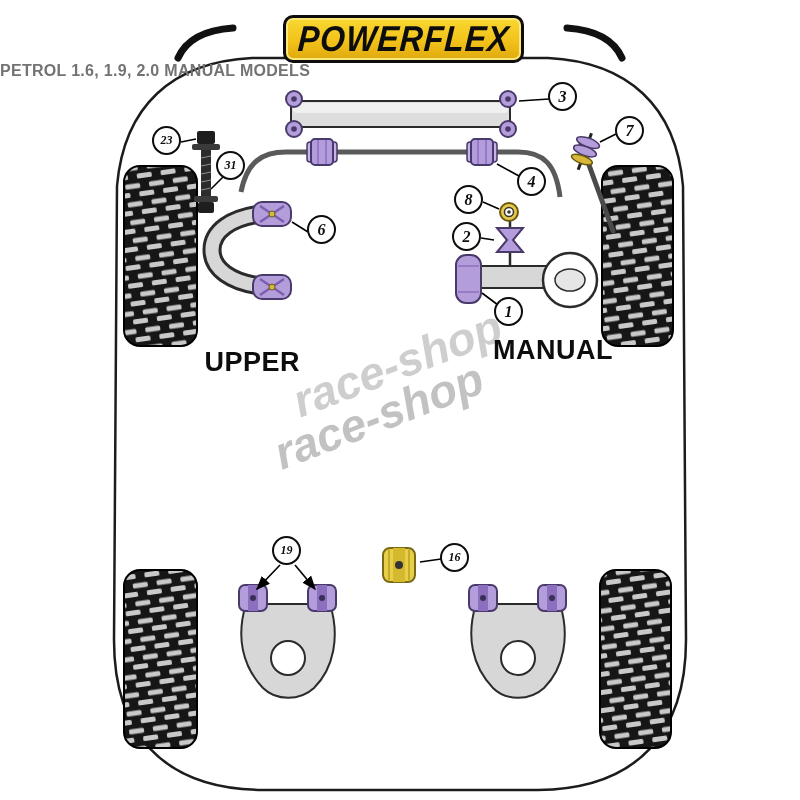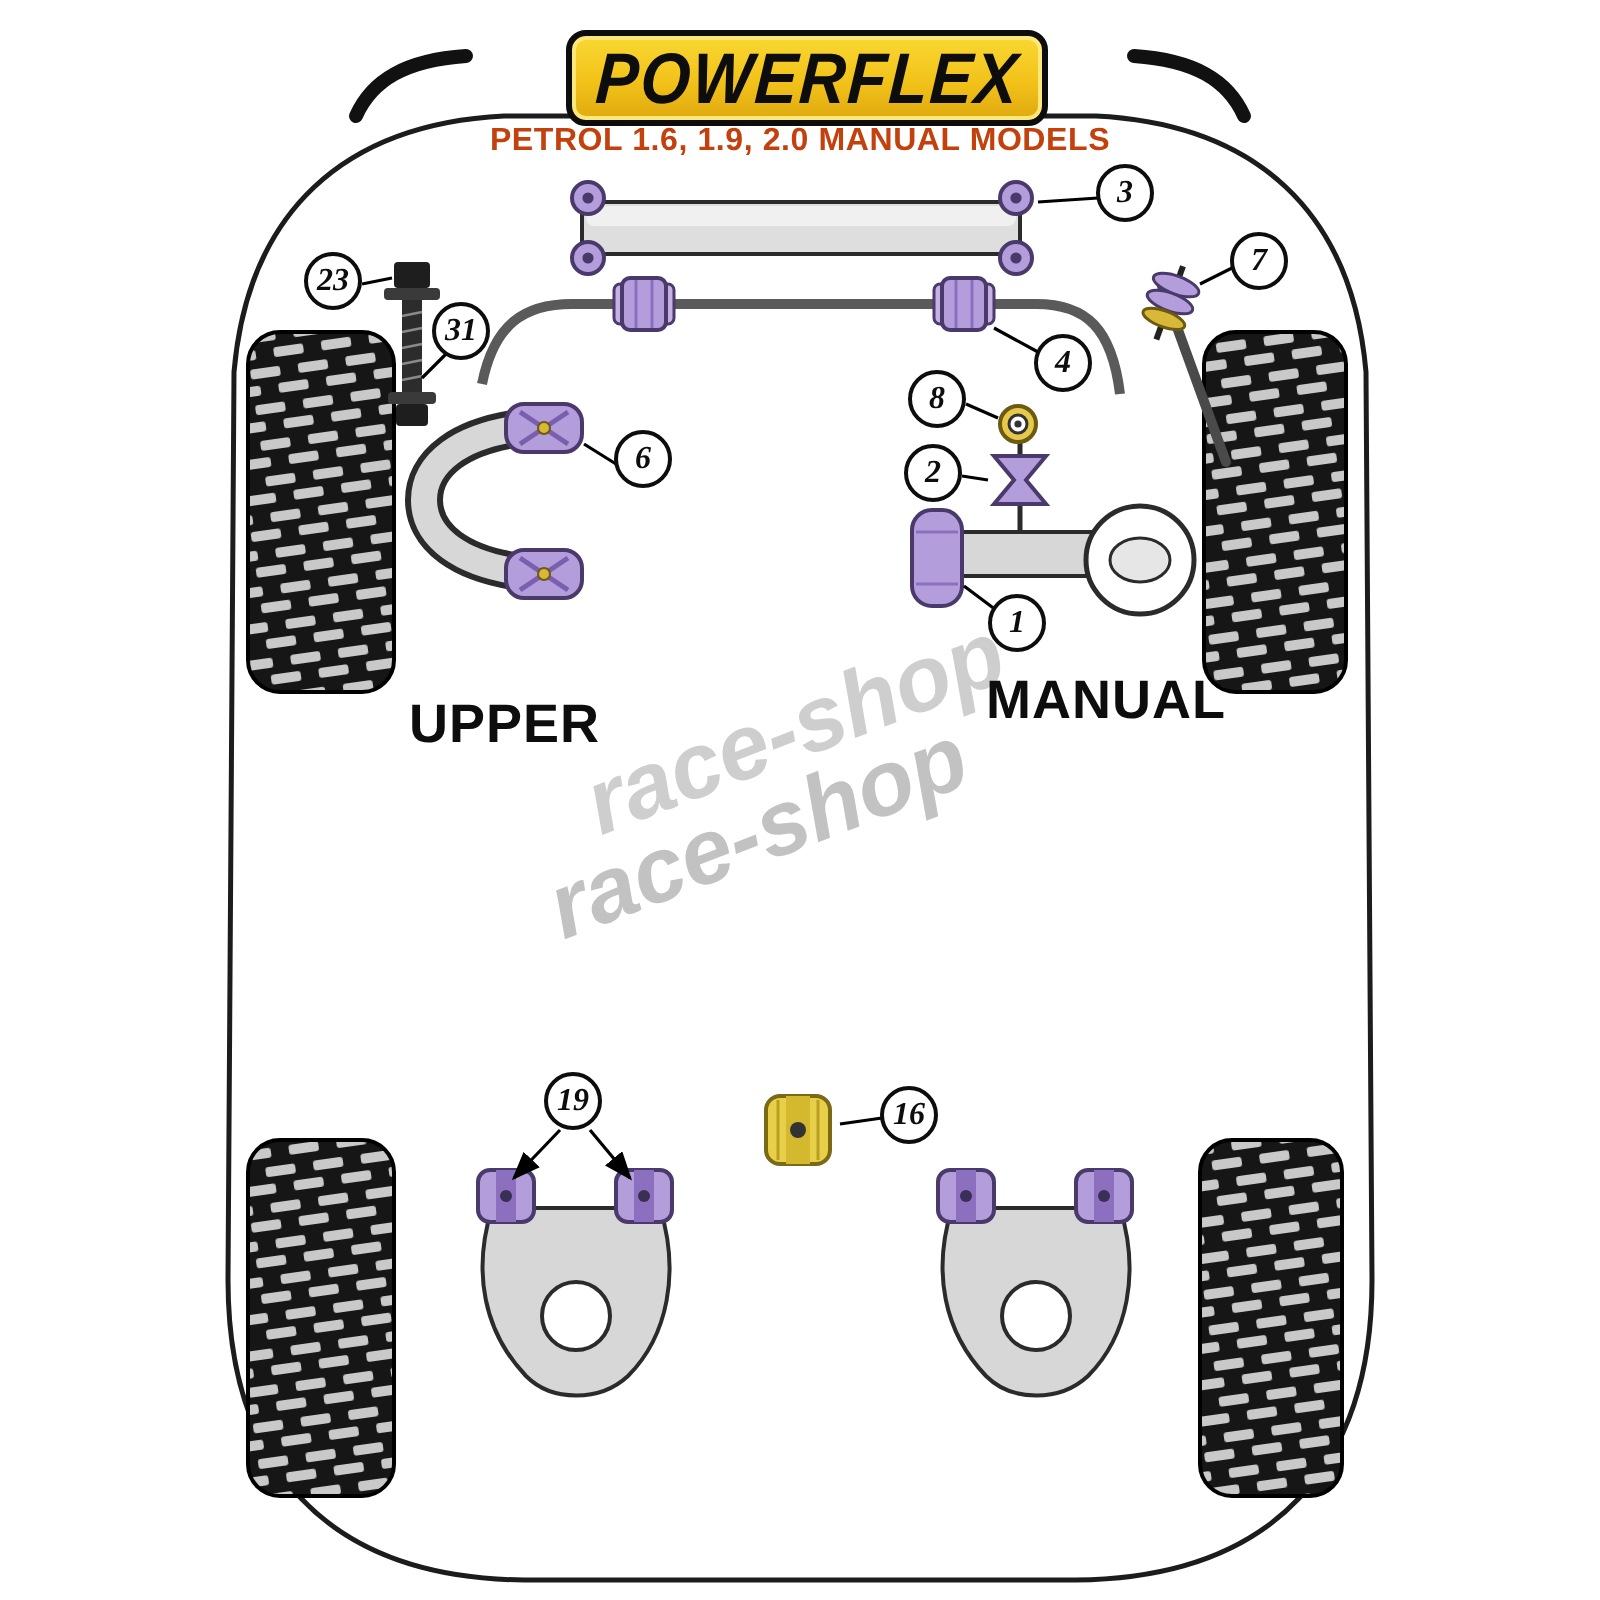--- a/index.html
+++ b/index.html
@@ -16,22 +16,22 @@
     border:3px solid #0d0d0d;border-radius:10px;
     display:flex;align-items:center;justify-content:center;
     box-shadow:inset 0 0 0 2px #fbe77a;
   }
   .logo-text{
     font-family:"Liberation Sans", sans-serif;
     font-weight:700;font-style:italic;font-size:32px;color:#0d0d0d;
     letter-spacing:1px;transform:scaleY(1.12) skewX(-4deg);
   }
   .subtitle{
-    position:absolute;left:0;right:0;top:62px;z-index:4;text-align:center;
-    font-weight:700;font-size:16px;color:#c2410c;letter-spacing:.3px;
+    position:absolute;left:0;right:0;top:62px;z-index:4;
+    font-weight:700;font-size:16px;color:#737373;letter-spacing:.3px;
   }
   .section-label{
     position:absolute;z-index:4;font-weight:700;font-size:27px;color:#0d0d0d;
     letter-spacing:.5px;
   }
   .label-upper{left:200px;top:347px;width:100px;text-align:right;}
   .label-lower{left:493px;top:335px;width:100px;text-align:center;}
 
   .watermark{
     position:absolute;left:258px;top:336px;width:320px;z-index:2;
@@ -41,21 +41,21 @@
   }
   .watermark .l1{display:block;margin-left:36px;opacity:.5;}
   .watermark .l2{display:block;margin-left:0;opacity:.62;}
 
   .callout{
     position:absolute;z-index:5;width:29px;height:29px;box-sizing:border-box;
     border:2.5px solid #0d0d0d;border-radius:50%;background:#fff;
     display:flex;align-items:center;justify-content:center;
     font:italic 700 16px "Liberation Serif", serif;color:#0d0d0d;
   }
-  .callout.small{font-size:16px;text-align:right;}
+  .callout.small{font-size:12px;text-align:right;}
 </style>
 </head>
 <body>
 
 <div class="stage">
 
   <svg width="800" height="800" viewBox="0 0 800 800">
     <defs>
       <pattern id="tread" width="24" height="18" patternUnits="userSpaceOnUse" patternTransform="rotate(-8)">
         <rect width="24" height="18" fill="#161616"></rect>

